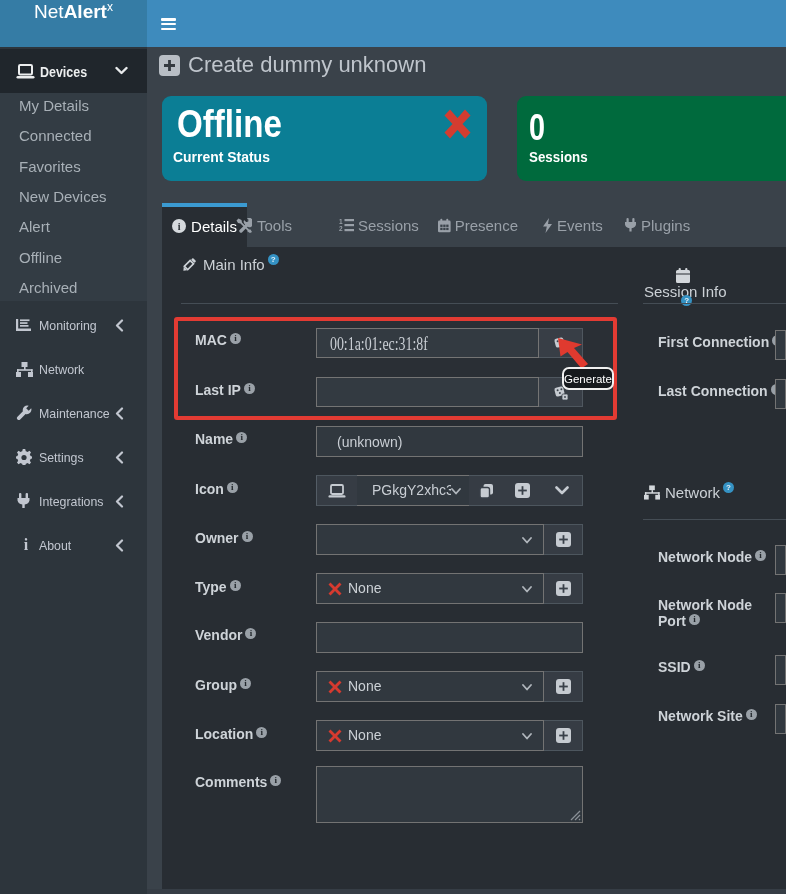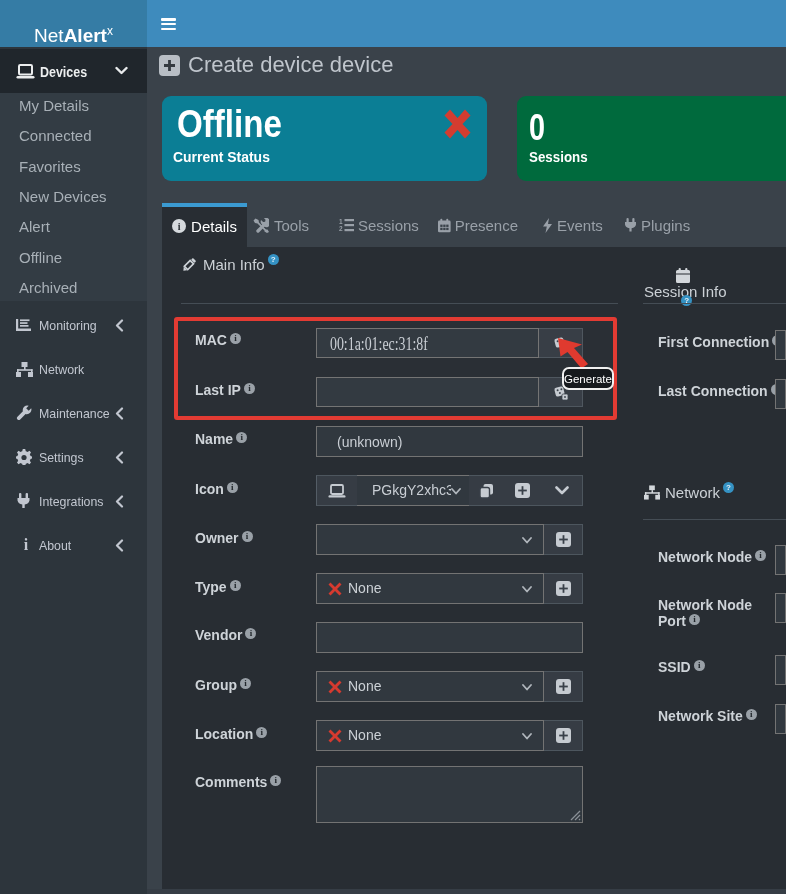--- a/index.html
+++ b/index.html
@@ -3,21 +3,21 @@
 <meta charset="utf-8">
 <style>
   * { margin:0; padding:0; box-sizing:border-box; }
   html,body { width:786px; height:894px; overflow:hidden; }
   body { font-family:"Liberation Sans", sans-serif; }
   #page { position:relative; width:786px; height:894px; background:#3a424a; overflow:hidden; }
   .abs { position:absolute; }
 
   
   #logo { left:0; top:0; width:147px; height:47px; background:#357CA5;
-          display:flex; align-items:flex-end; justify-content:center; }
+          display:flex; align-items:flex-start; justify-content:center; }
   #logo .t { color:#fff; font-size:19px; letter-spacing:0; }
   #logo .t b { font-weight:700; }
   #logo sup { font-size:12px; }
   #navbar { left:147px; top:0; width:639px; height:47px; background:#3E8BBD; }
   #burger { left:161px; top:18px; width:15px; height:13px; }
   #burger div { height:2.6px; background:#fff; margin-bottom:2.2px; border-radius:1px; }
 
   
   #sidebar { left:0; top:47px; width:147px; height:847px; background:#2d353c; }
   #mi-devices { left:0; top:2px; width:147px; height:45px; background:#20262c;
@@ -170,39 +170,39 @@
         <polyline points="7,1.5 2,6.5 7,11.5" fill="none" stroke="#c2c7d0" stroke-width="2.2" stroke-linecap="round" stroke-linejoin="round"></polyline>
       </svg>
   </div>
 
   <div class="abs" id="header">
       <span id="plusbadge">
         <svg width="11" height="11" viewBox="0 0 11 11">
           <path d="M4.1 0 h2.8 v4.1 h4.1 v2.8 h-4.1 v4.1 h-2.8 v-4.1 h-4.1 v-2.8 h4.1 Z" fill="#343a40"></path>
         </svg>
       </span>
-      <span>Create device device</span>
+      <span>Create dummy unknown</span>
     </div>
 
   <div class="abs" id="card-teal">
     <div class="abs" style="left:15px;top:6px;font-size:39px;font-weight:700;transform:scaleX(0.85);transform-origin:left top;">Offline</div>
     <div class="abs" style="left:11px;top:52px;font-size:15px;font-weight:700;transform:scaleX(0.93);transform-origin:left top;">Current Status</div>
     <svg class="abs" style="left:281px;top:12px" width="29" height="32" viewBox="0 0 29 32">
       <path d="M1.5 7.5 L7 1.5 L14.5 10 L22 1.5 L27.5 7.5 L19.5 16 L27.5 24.5 L22 30.5 L14.5 22 L7 30.5 L1.5 24.5 L9.5 16 Z" fill="#d43c30"></path>
     </svg>
   </div>
   <div class="abs" id="card-green">
     <div class="abs" style="left:12px;top:11px;font-size:36px;font-weight:700;transform:scaleX(0.8);transform-origin:left top;">0</div>
     <div class="abs" style="left:12px;top:52px;font-size:15px;font-weight:700;transform:scaleX(0.89);transform-origin:left top;">Sessions</div>
   </div>
 
   <div class="abs" id="card"></div>
   <div class="abs" id="tabstrip">
     <div id="tab-active"><span style="display:inline-flex;width:14px;height:14px;border-radius:50%;background:#d6dade;color:#282d33;font-size:10px;font-weight:700;align-items:center;justify-content:center;font-family:'Liberation Serif',serif;margin-right:5px;">i</span>Details</div>
-    <div class="tab" style="left:91px;width:66px;">
+    <div class="tab" style="left:74px;width:66px;">
       <svg width="16" height="15" viewBox="0 0 16 15" style="margin-right:5px">
         <path d="M0.5 2.5 L2.5 0.5 L5.5 2 L6 4.5 L13 11.5 L14.5 11.5 L16 14 L14 15 L11.5 13.5 L11.5 12.5 L4.5 5.5 L2 5 Z" fill="#99a0a8"></path>
         <path d="M14.8 2.2 A4.2 4.2 0 0 0 9.7 1.1 L12 3.4 L11.6 5.6 L9.4 6 L7.1 3.7 A4.2 4.2 0 0 0 8.3 8.7 L2.5 14.4 A1.8 1.8 0 0 0 5.1 17 L10.8 11.2 A4.2 4.2 0 0 0 14.8 2.2 Z" fill="#99a0a8" transform="translate(1.5,-1.5) scale(0.92)"></path>
       </svg>Tools</div>
     <div class="tab" style="left:177px;width:82px;">
       <svg width="15" height="14" viewBox="0 0 15 14" style="margin-right:4px">
         <text x="0" y="5.5" font-size="6.5" font-weight="bold" fill="#99a0a8">1</text>
         <text x="0" y="13" font-size="6.5" font-weight="bold" fill="#99a0a8">2</text>
         <rect x="5.5" y="1" width="9.5" height="2.2" fill="#99a0a8"></rect>
         <rect x="5.5" y="6" width="9.5" height="2.2" fill="#99a0a8"></rect>

